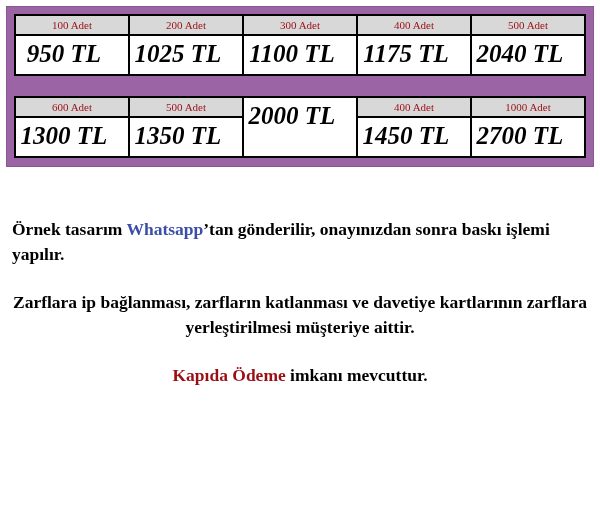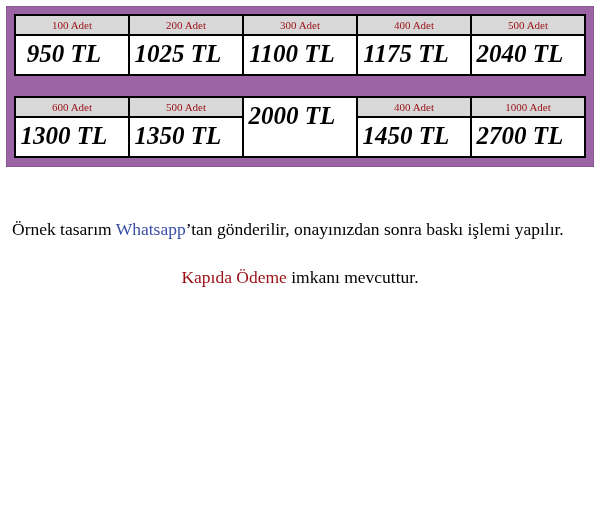--- a/index.html
+++ b/index.html
@@ -74,20 +74,21 @@
     padding: 0 10px;
     text-align: center;
   }
 
   .note {
     font-family: "Liberation Serif", serif;
     font-size: 17.5px;
     line-height: 25px;
     color: #000000;
     margin: 0 0 23px 0;
+    font-weight: bold;
   }
   .note:last-child {
     margin-bottom: 0;
   }
 
   .note-1 {
     text-align: left;
     padding-left: 2px;
   }
 
@@ -150,19 +151,23 @@
 
 </div>
 
 <div class="notes">
 
   <p class="note note-1">
     <span>Örnek tasarım </span><span class="hl-blue">Whatsapp</span><span>’tan gönderilir, onayınızdan sonra baskı işlemi yapılır.</span>
   </p>
 
 
+  <p class="note">
+    <span>Zarflara ip bağlanması, zarfların katlanması ve davetiye kartlarının zarflara</span><br>
+    <span>yerleştirilmesi müşteriye aittir.</span>
+  </p>
 
   <p class="note">
     <span class="hl">Kapıda Ödeme</span><span> imkanı mevcuttur.</span>
   </p>
 
 
 </div>
 
 </body></html>

